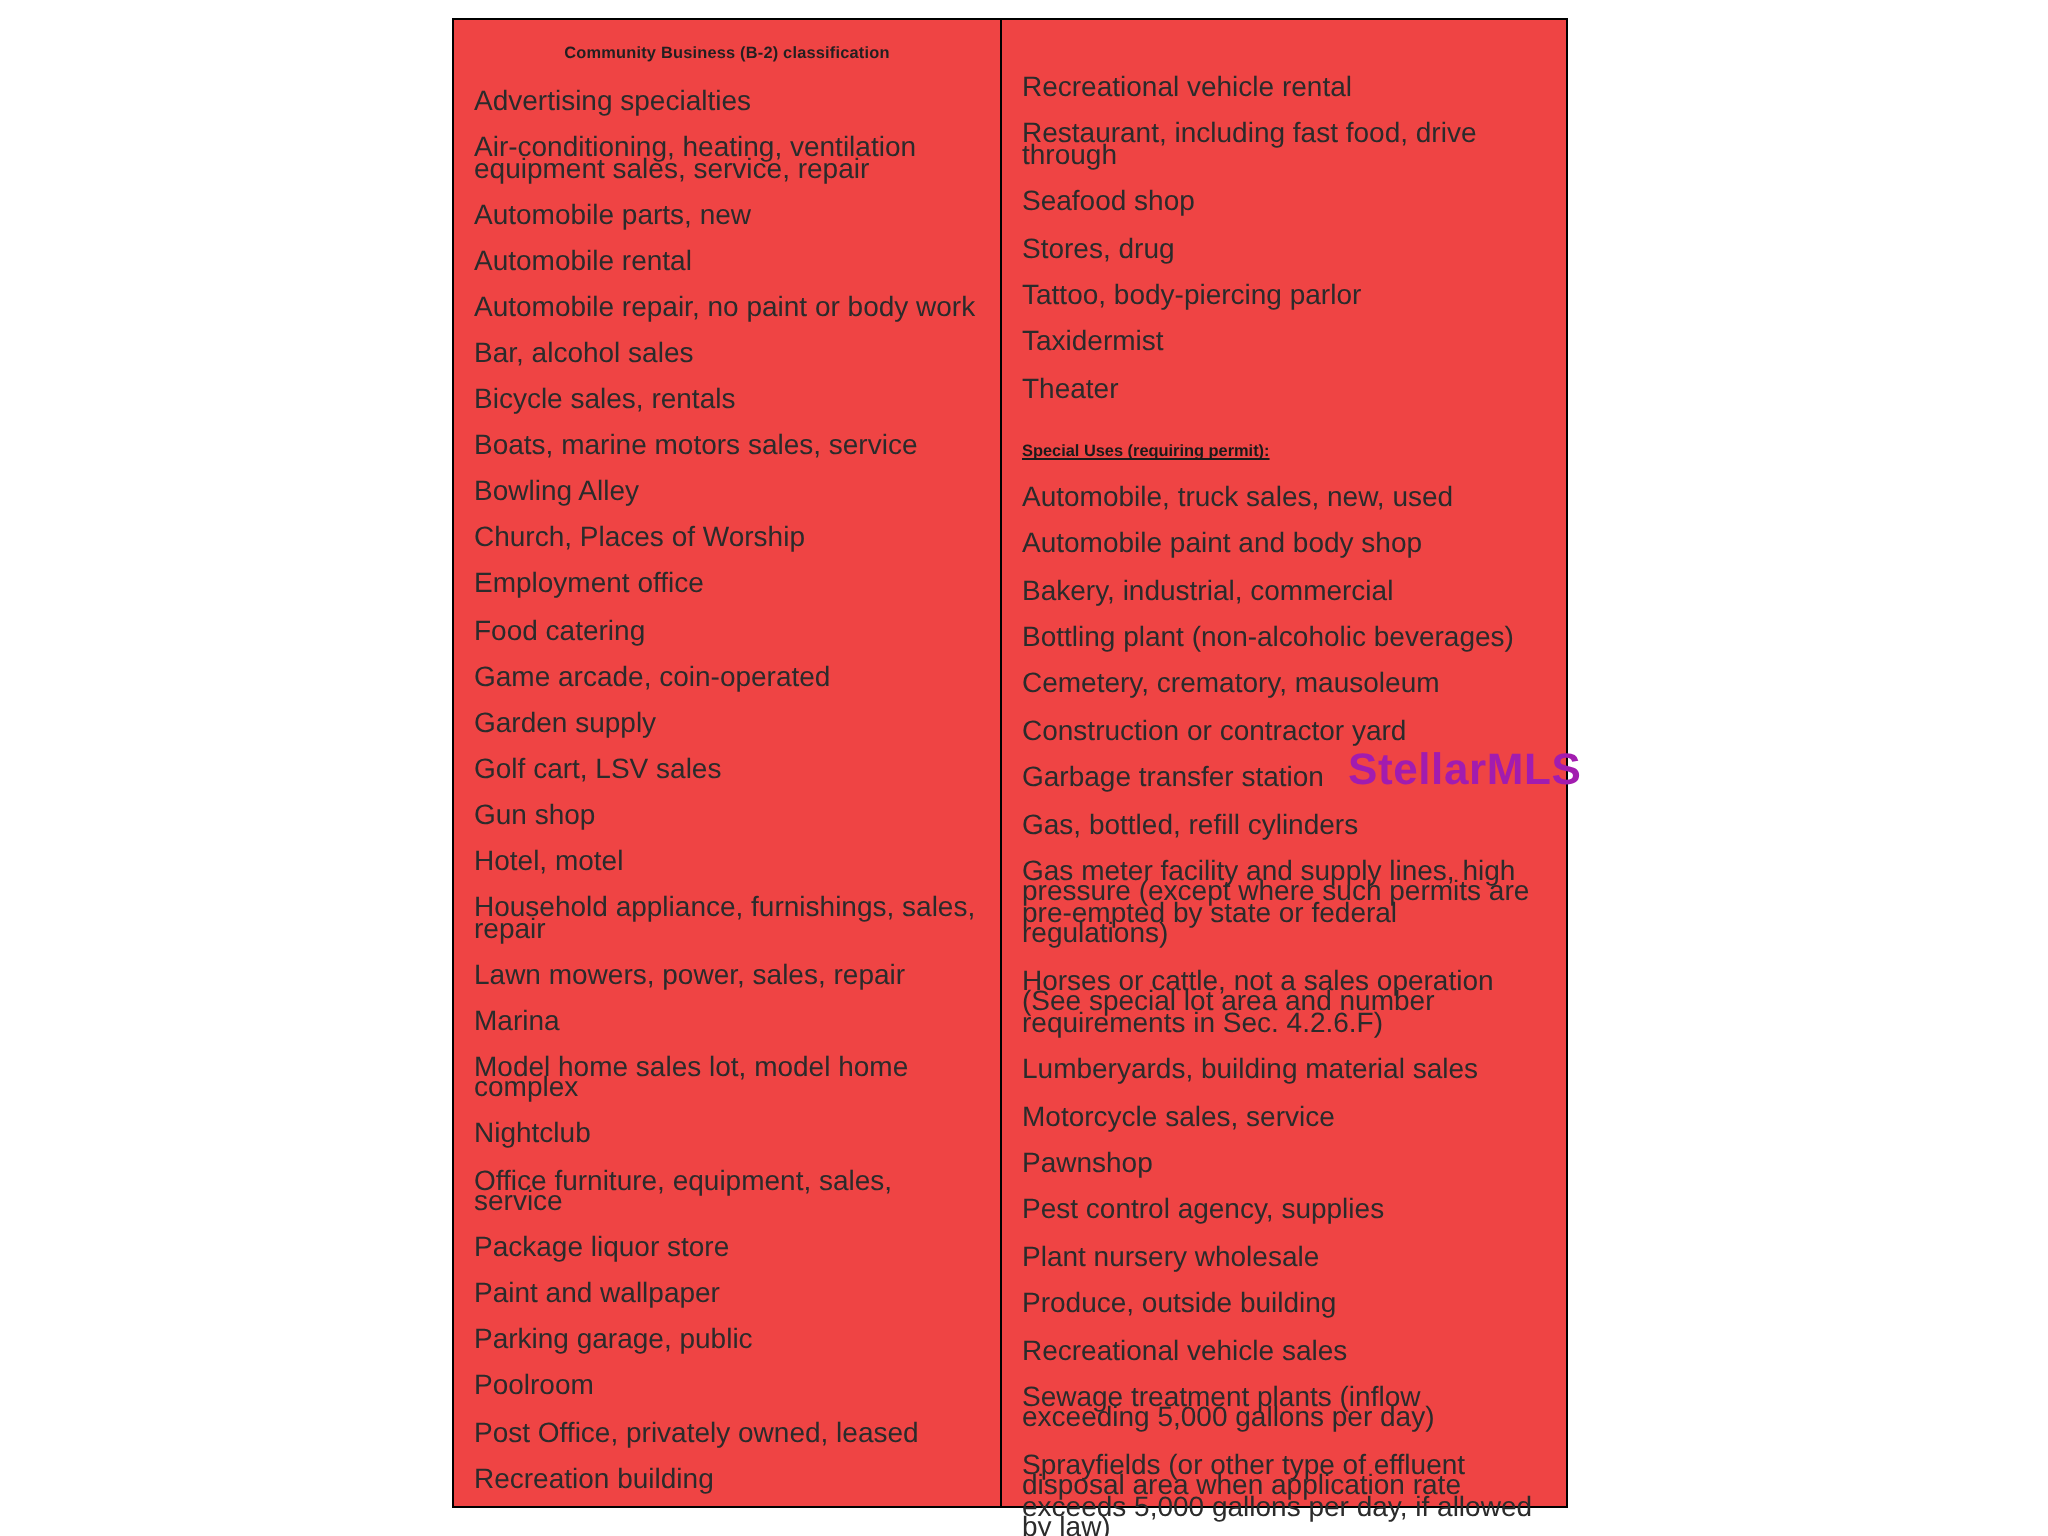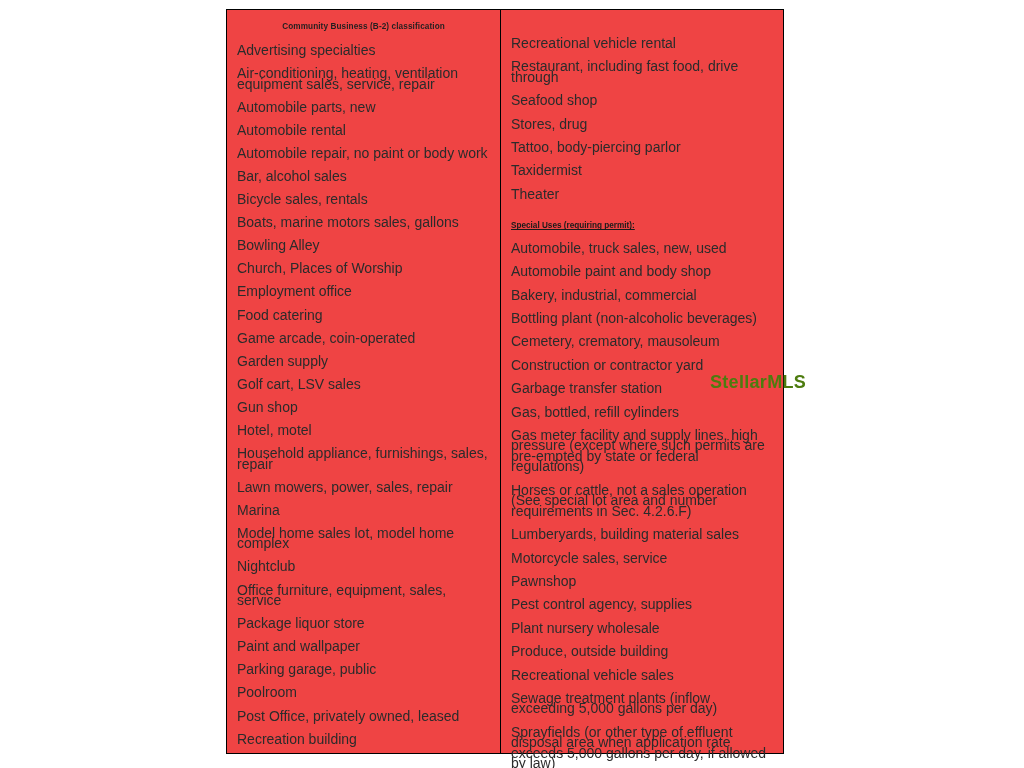--- a/index.html
+++ b/index.html
@@ -63,46 +63,46 @@
   .subhead {
     font-size: 8.2px;
     font-weight: bold;
     text-decoration: underline;
     margin-top: 22px;
     margin-bottom: 12.5px;
     color: #1a1a1a;
   }
   .watermark {
     position: absolute;
-    left: 710px;
+    left: 674px;
     top: 372px;
-    font-size: 18px;
+    font-size: 22px;
     font-weight: bold;
-    color: #4d7c0f;
+    color: #a21caf;
     letter-spacing: 0.3px;
     user-select: none;
     white-space: nowrap;
   }
 </style>
 </head>
 <body>
 
 <div class="page">
   <div class="doc">
 
     <div class="col col-left">
       <div class="col-title">Community Business (B-2) classification</div>
       <div class="entry">Advertising specialties</div>
       <div class="entry">Air-conditioning, heating, ventilation equipment sales, service, repair</div>
       <div class="entry">Automobile parts, new</div>
       <div class="entry">Automobile rental</div>
       <div class="entry">Automobile repair, no paint or body work</div>
       <div class="entry">Bar, alcohol sales</div>
       <div class="entry">Bicycle sales, rentals</div>
-      <div class="entry">Boats, marine motors sales, gallons</div>
+      <div class="entry">Boats, marine motors sales, service</div>
       <div class="entry">Bowling Alley</div>
       <div class="entry">Church, Places of Worship</div>
       <div class="entry">Employment office</div>
       <div class="entry">Food catering</div>
       <div class="entry">Game arcade, coin-operated</div>
       <div class="entry">Garden supply</div>
       <div class="entry">Golf cart, LSV sales</div>
       <div class="entry">Gun shop</div>
       <div class="entry">Hotel, motel</div>
       <div class="entry">Household appliance, furnishings, sales, repair</div>

